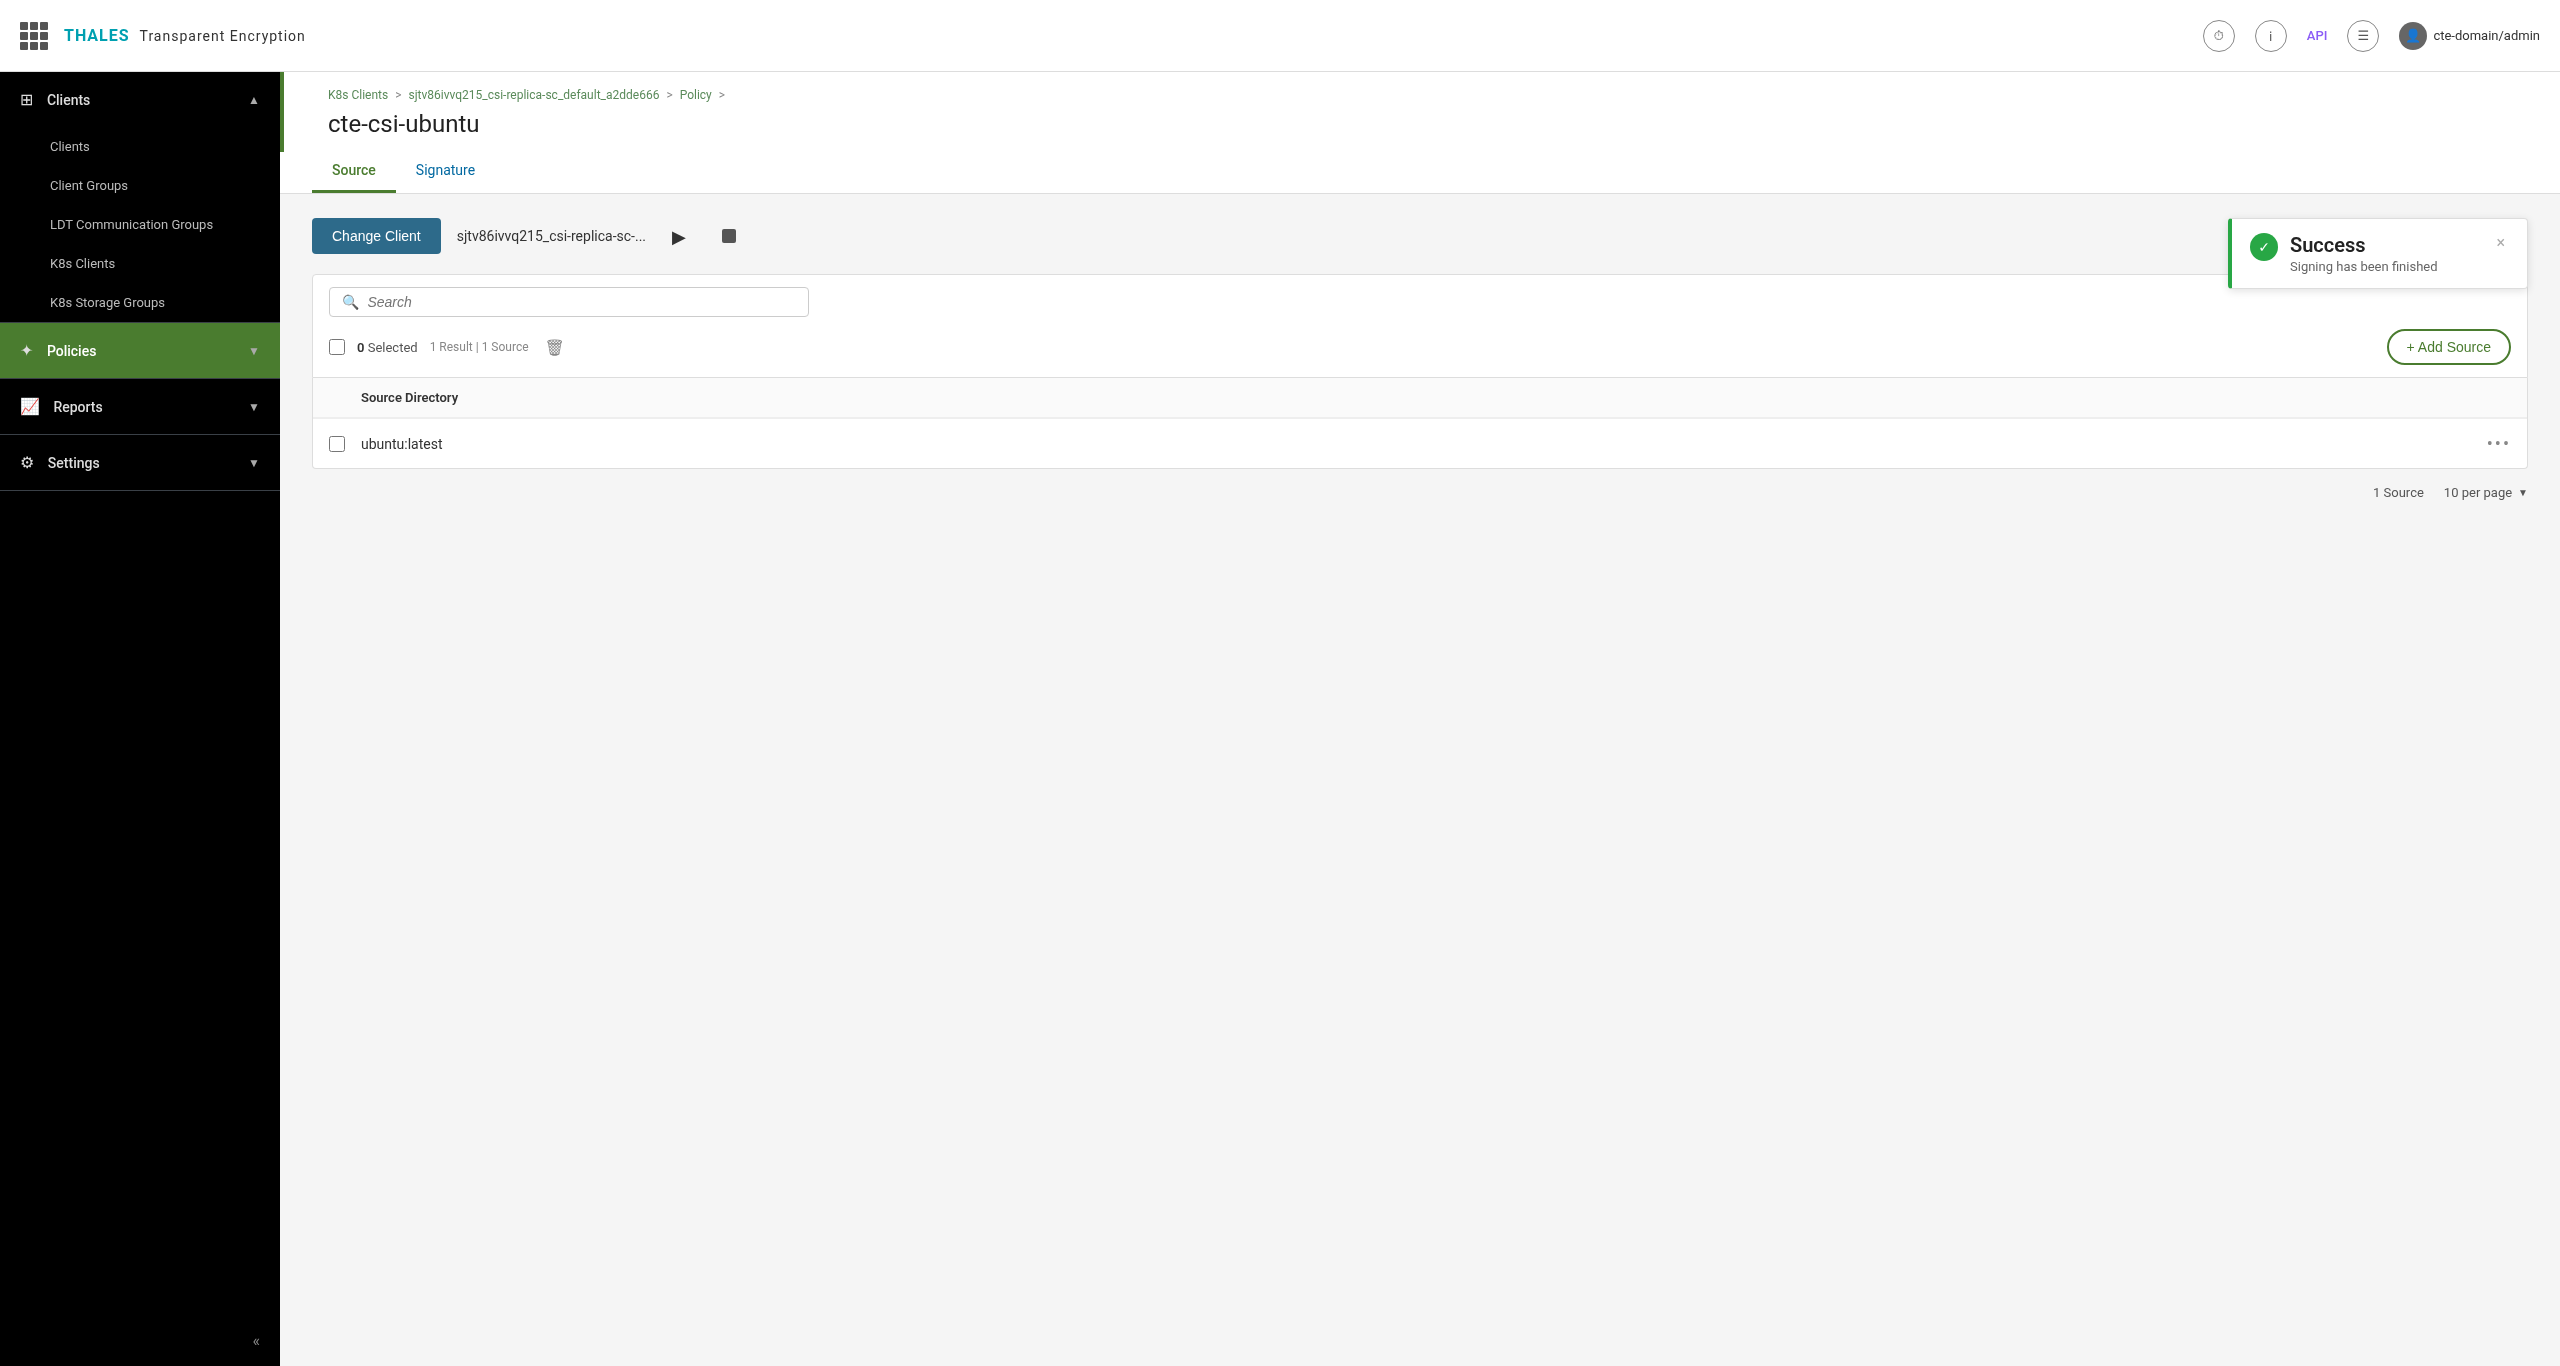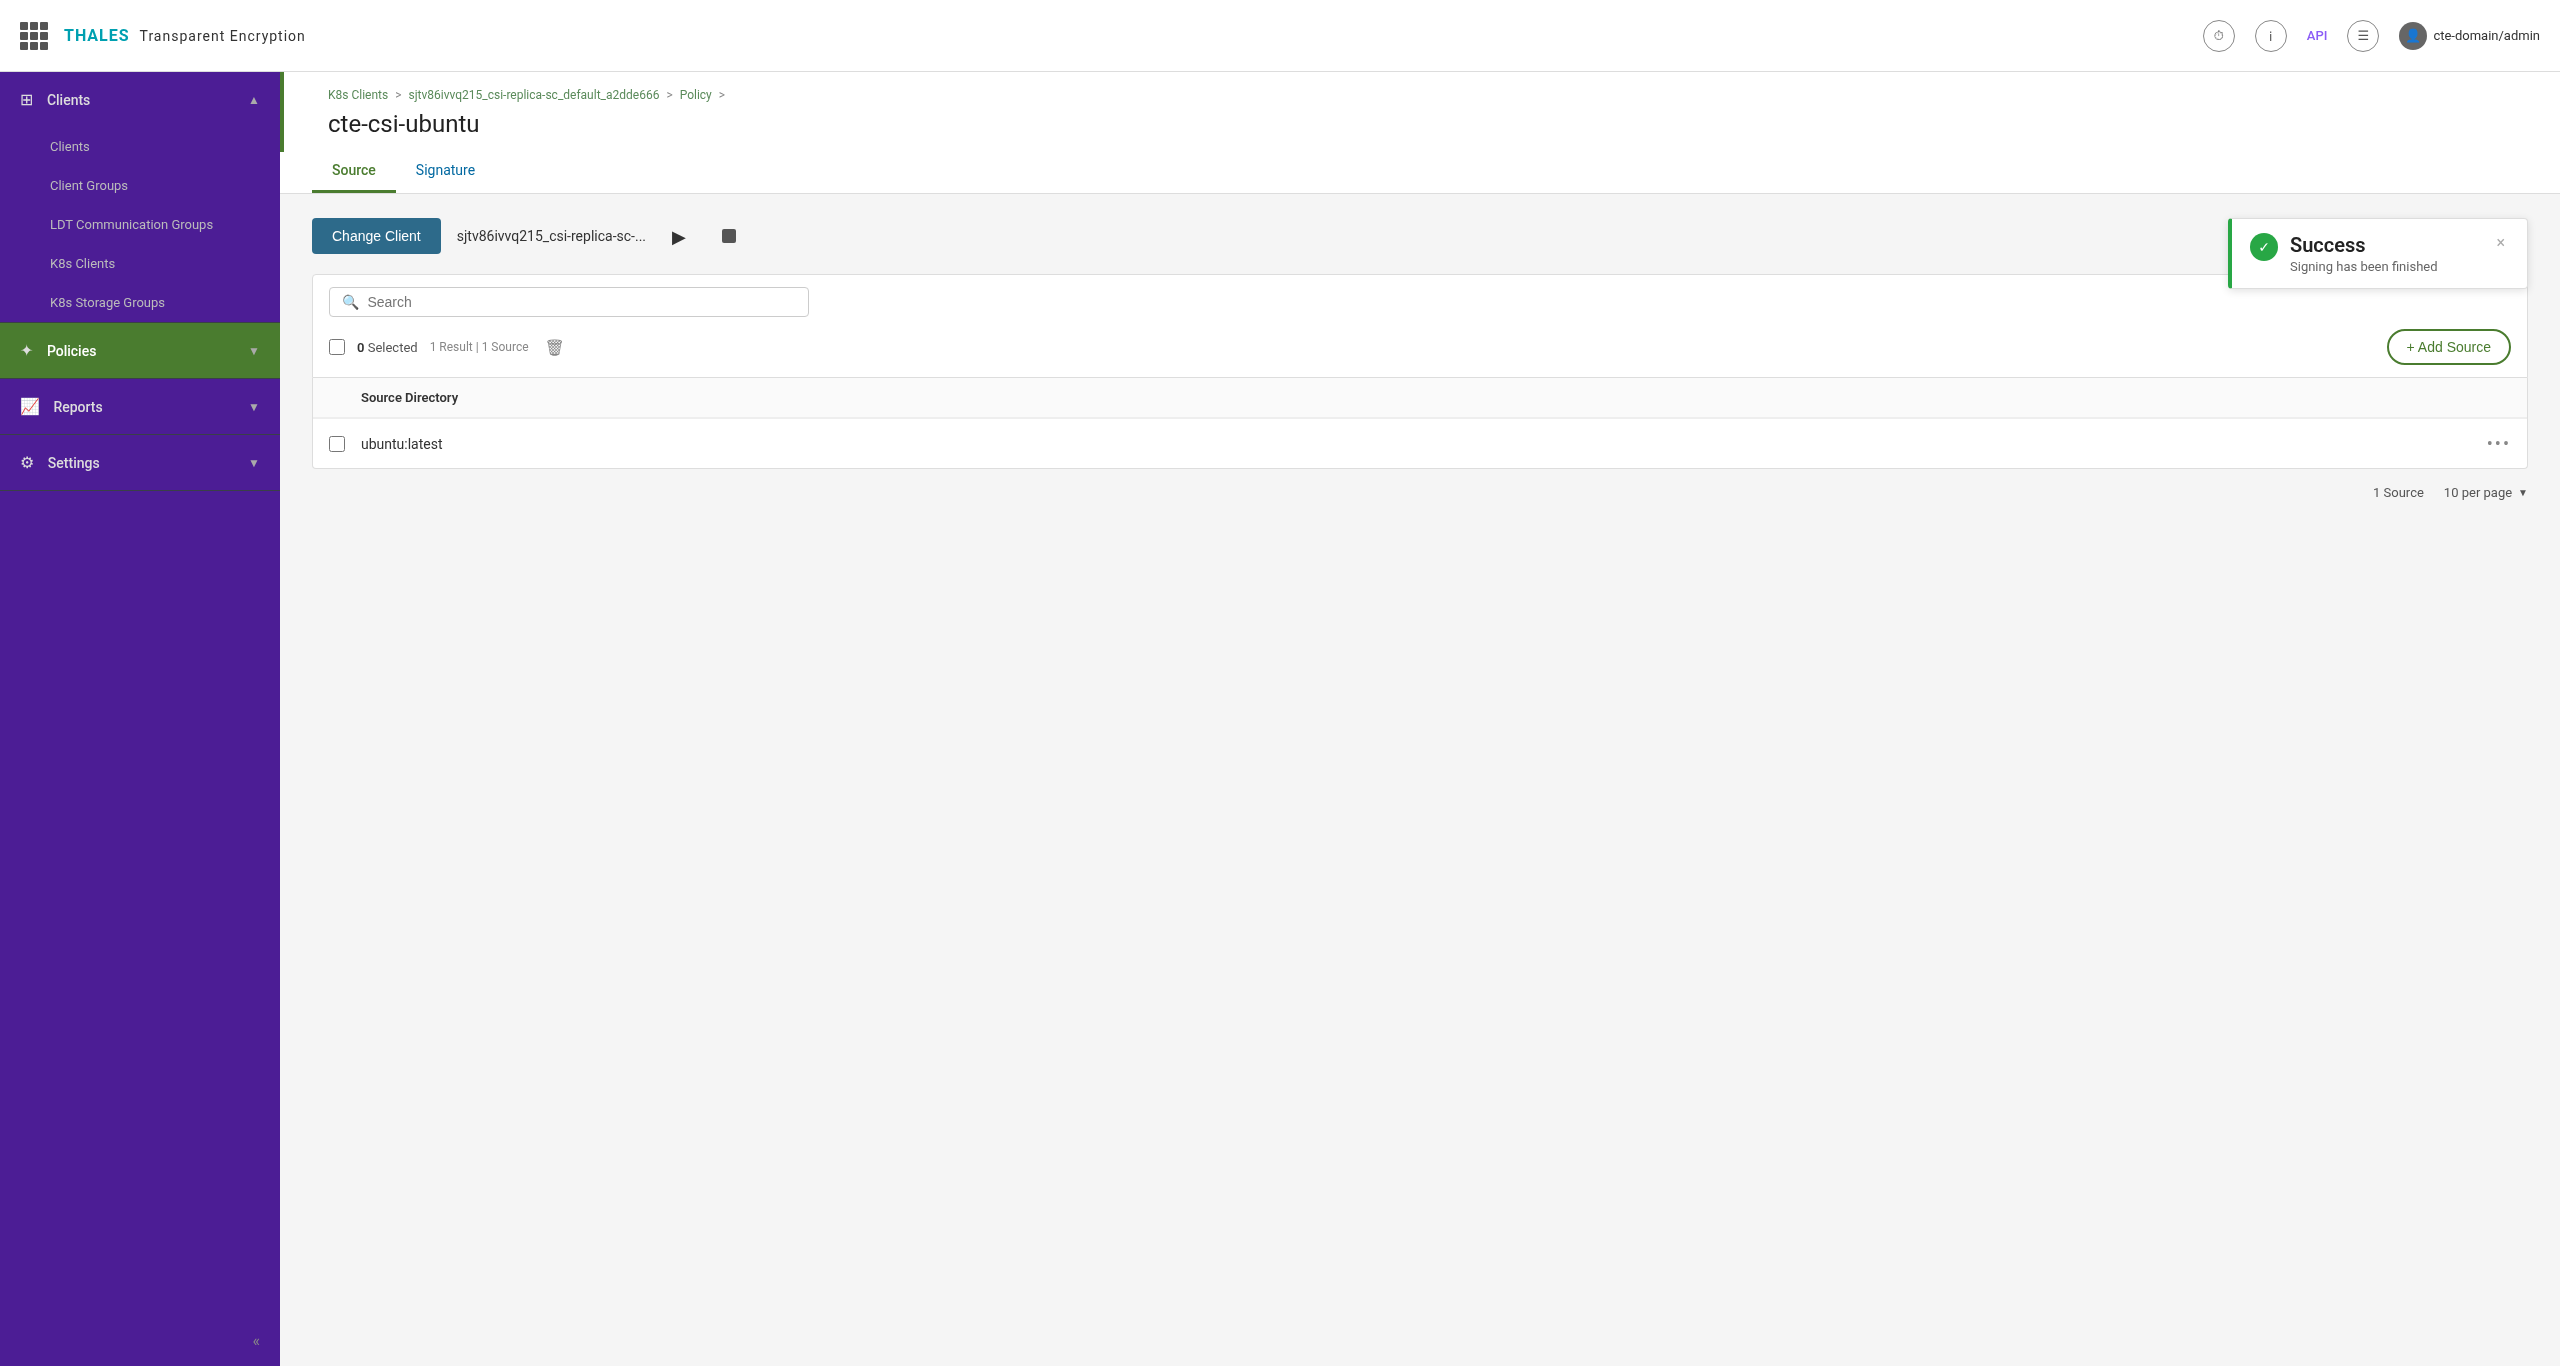--- a/index.html
+++ b/index.html
@@ -92,21 +92,21 @@
     
     .main-layout {
       display: flex;
       flex: 1;
       overflow: hidden;
     }
 
     
     .sidebar {
       width: 280px;
-      background: #4c1d95;
+      background: #000000;
       color: #ccc;
       display: flex;
       flex-direction: column;
       flex-shrink: 0;
       overflow-y: auto;
     }
     .sidebar-section {
       border-bottom: 1px solid #3a4047;
     }
     .sidebar-section-header {
@@ -291,20 +291,21 @@
       margin-right: 8px;
       font-size: 14px;
     }
     .search-bar input {
       border: none;
       outline: none;
       font-size: 14px;
       color: #333;
       flex: 1;
       background: transparent;
+      font-style: italic;
     }
     .table-controls {
       display: flex;
       align-items: center;
       justify-content: space-between;
     }
     .table-controls-left {
       display: flex;
       align-items: center;
       gap: 12px;

